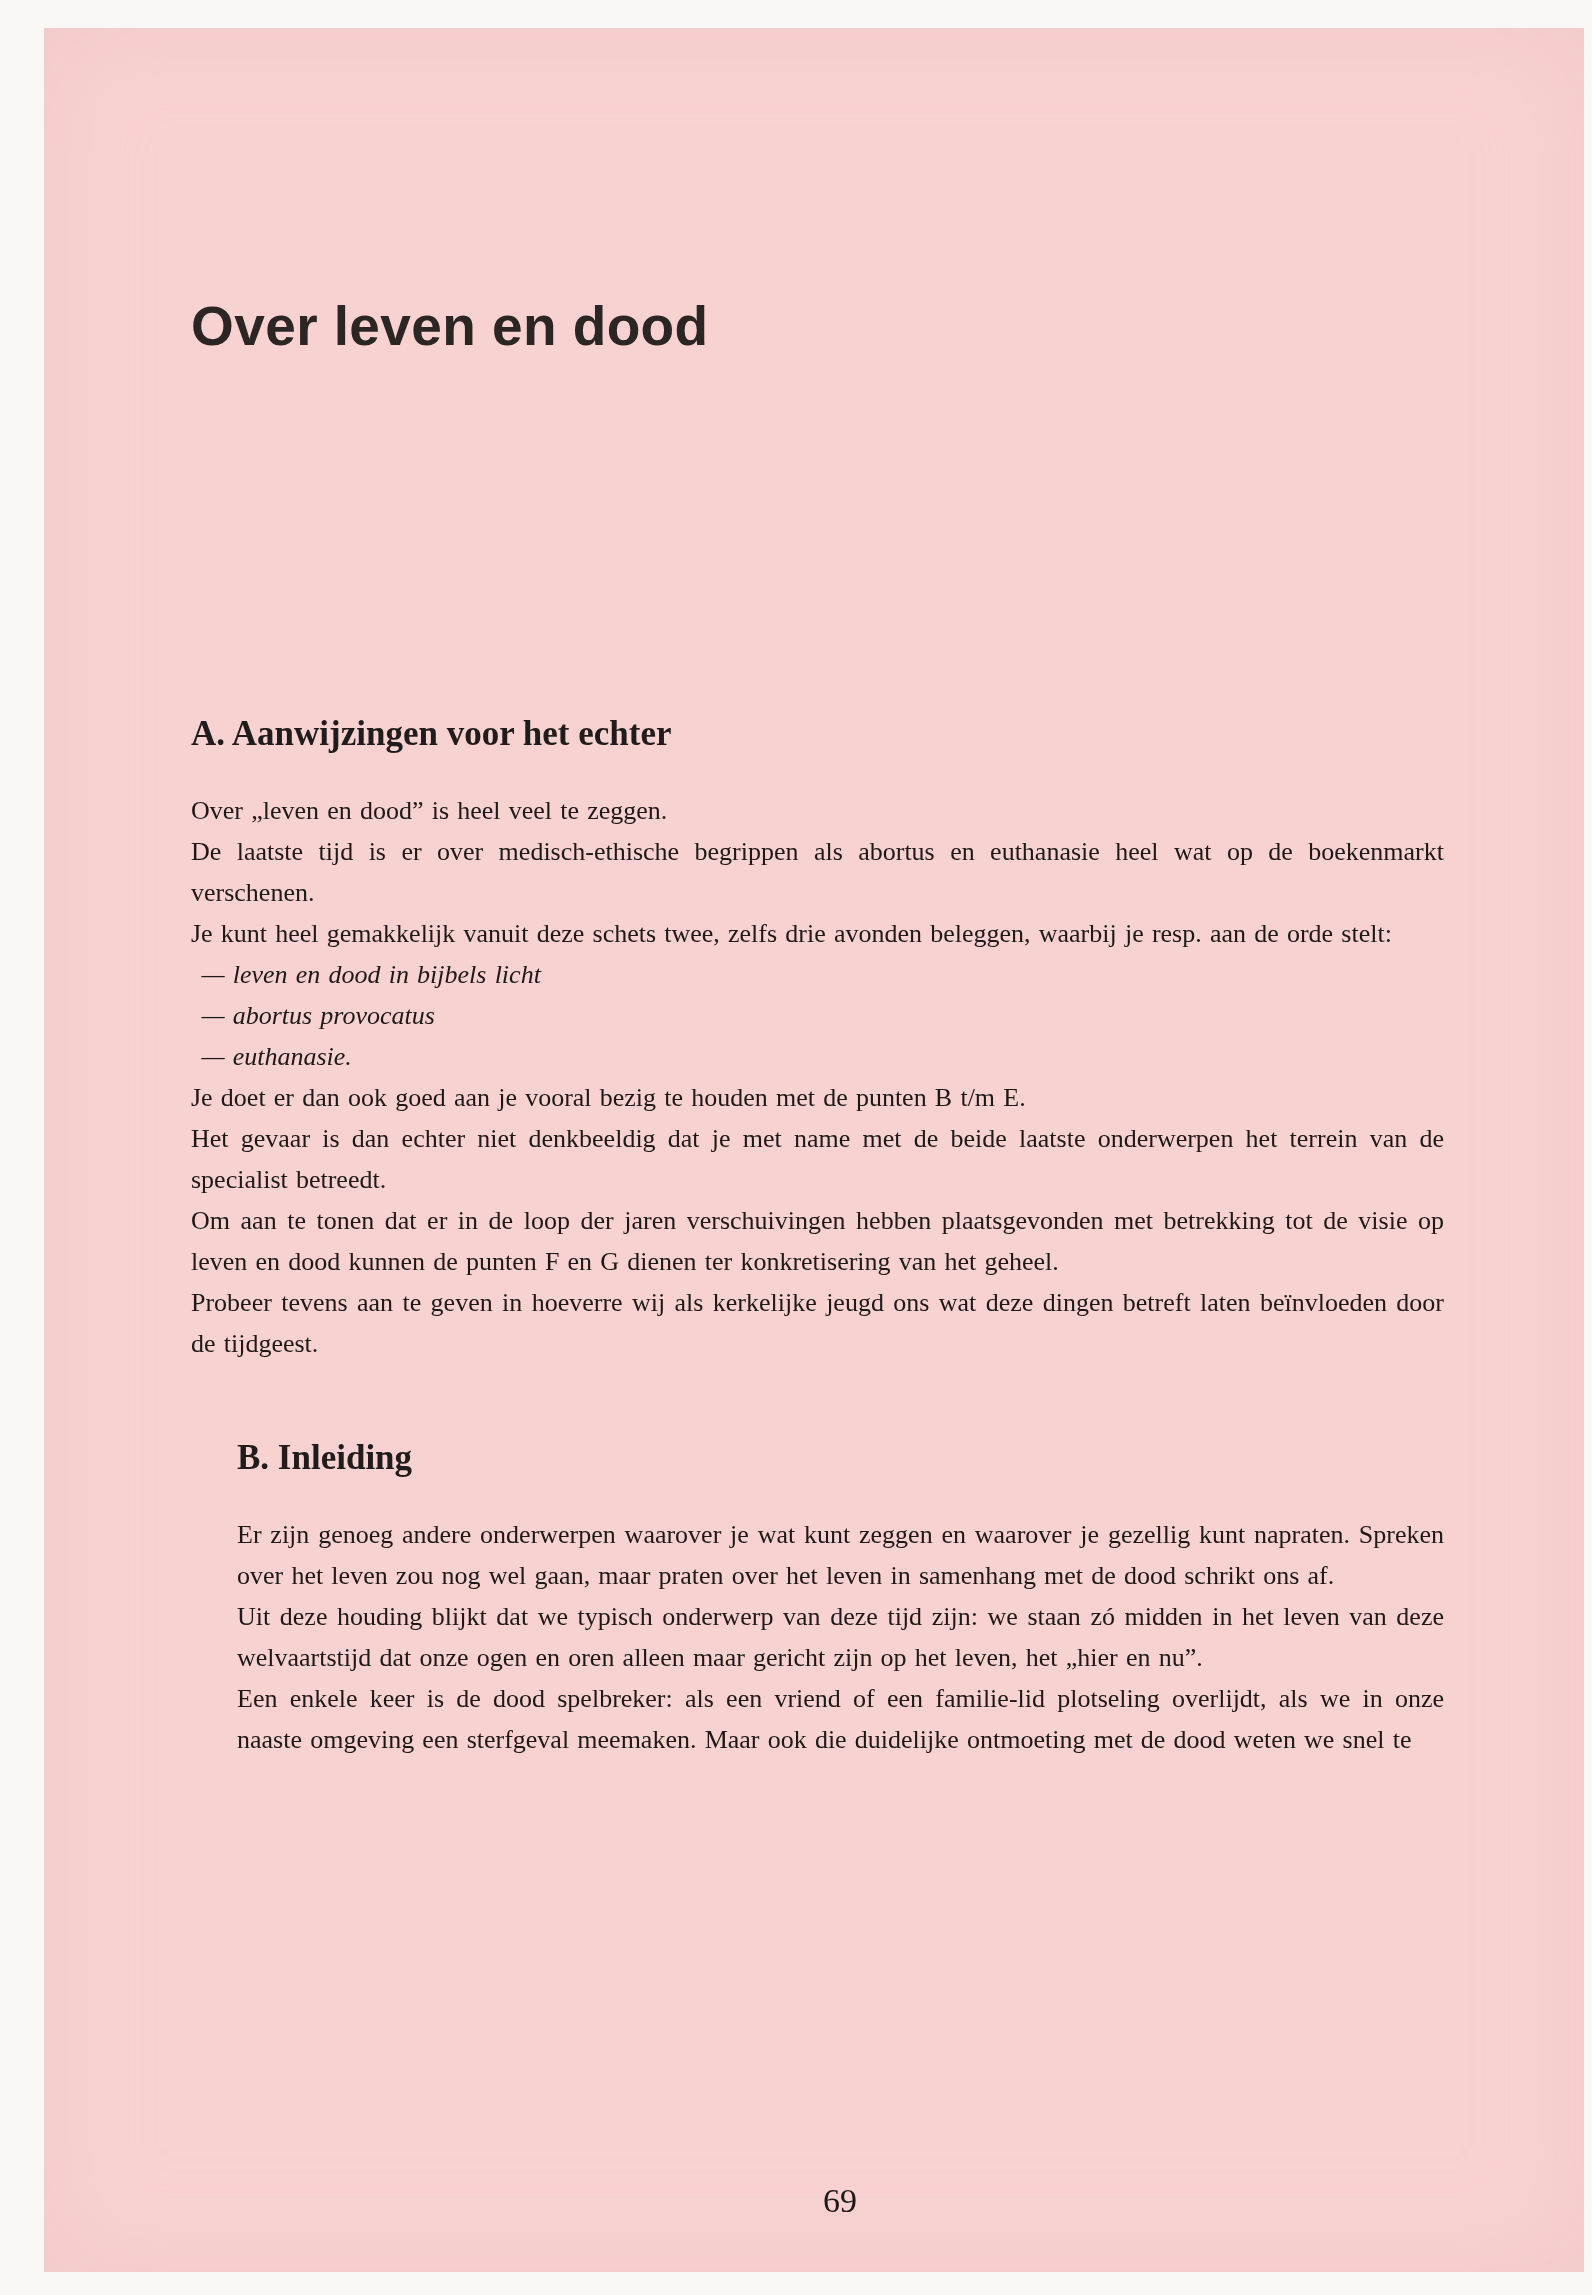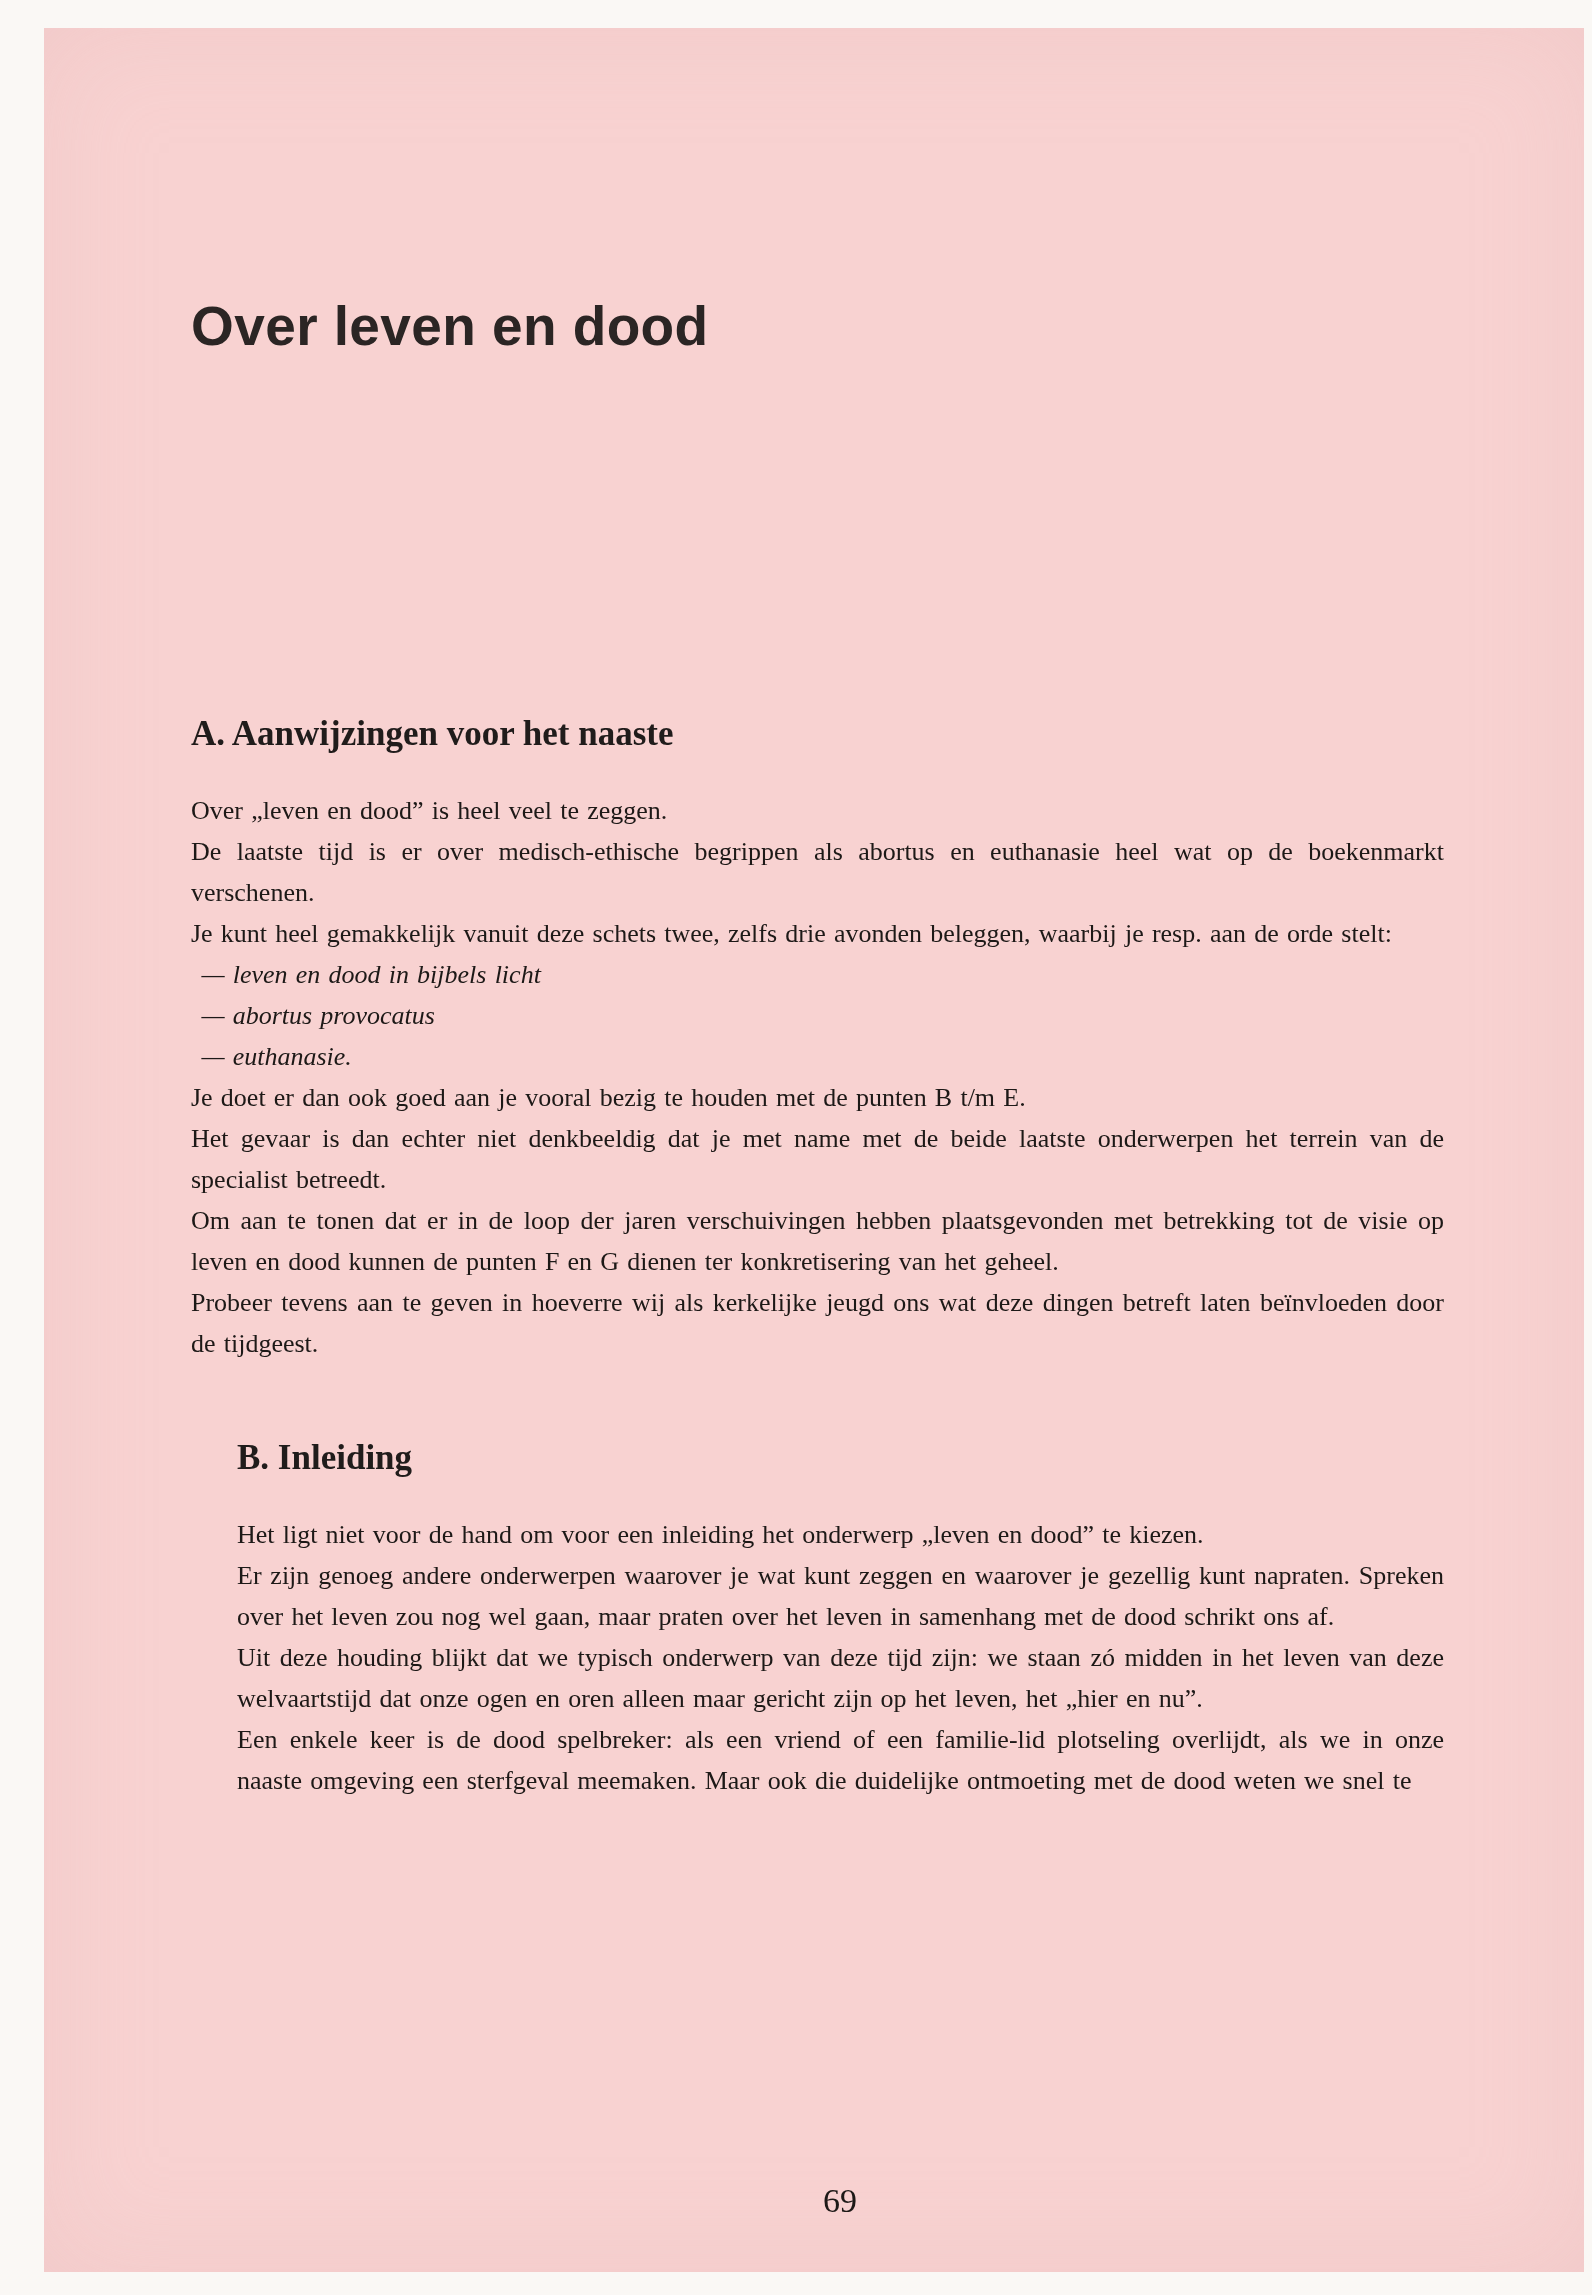--- a/index.html
+++ b/index.html
@@ -86,38 +86,37 @@
 <body>
 
 <div class="sheet">
   <div class="pink-page">
 
     <div class="content">
 
       <h1 class="page-title">Over leven en dood</h1>
 
       <div class="section-a">
-        <h2 class="section-heading">A. Aanwijzingen voor het naaste</h2>
+        <h2 class="section-heading">A. Aanwijzingen voor het echter</h2>
 
         <p class="body-text">Over „leven en dood” is heel veel te zeggen.</p>
         <p class="body-text">De laatste tijd is er over medisch-ethische begrippen als abortus en euthanasie heel wat op de boekenmarkt verschenen.</p>
         <p class="body-text">Je kunt heel gemakkelijk vanuit deze schets twee, zelfs drie avonden beleggen, waarbij je resp. aan de orde stelt:</p>
         <p class="body-text list-line">—  leven en dood in bijbels licht</p>
         <p class="body-text list-line">—  abortus provocatus</p>
         <p class="body-text list-line">—  euthanasie.</p>
         <p class="body-text">Je doet er dan ook goed aan je vooral bezig te houden met de punten B t/m E.</p>
         <p class="body-text">Het gevaar is dan echter niet denkbeeldig dat je met name met de beide laatste onderwerpen het terrein van de specialist betreedt.</p>
         <p class="body-text">Om aan te tonen dat er in de loop der jaren verschuivingen hebben plaatsgevonden met betrekking tot de visie op leven en dood kunnen de punten F en G dienen ter konkretisering van het geheel.</p>
         <p class="body-text">Probeer tevens aan te geven in hoeverre wij als kerkelijke jeugd ons wat deze dingen betreft laten beïnvloeden door de tijdgeest.</p>
       </div>
 
       <div class="section-b">
         <h2 class="section-heading">B. Inleiding</h2>
 
-        <p class="body-text">Het ligt niet voor de hand om voor een inleiding het onderwerp „leven en dood” te kiezen.</p>
         <p class="body-text">Er zijn genoeg andere onderwerpen waarover je wat kunt zeggen en waarover je gezellig kunt napraten. Spreken over het leven zou nog wel gaan, maar praten over het leven in samenhang met de dood schrikt ons af.</p>
         <p class="body-text">Uit deze houding blijkt dat we typisch onderwerp van deze tijd zijn: we staan zó midden in het leven van deze welvaartstijd dat onze ogen en oren alleen maar gericht zijn op het leven, het „hier en nu”.</p>
         <p class="body-text">Een enkele keer is de dood spelbreker: als een vriend of een familie-lid plotseling overlijdt, als we in onze naaste omgeving een sterfgeval meemaken. Maar ook die duidelijke ontmoeting met de dood weten we snel te</p>
       </div>
 
     </div>
 
     <div class="page-number">69</div>
 
   </div>

